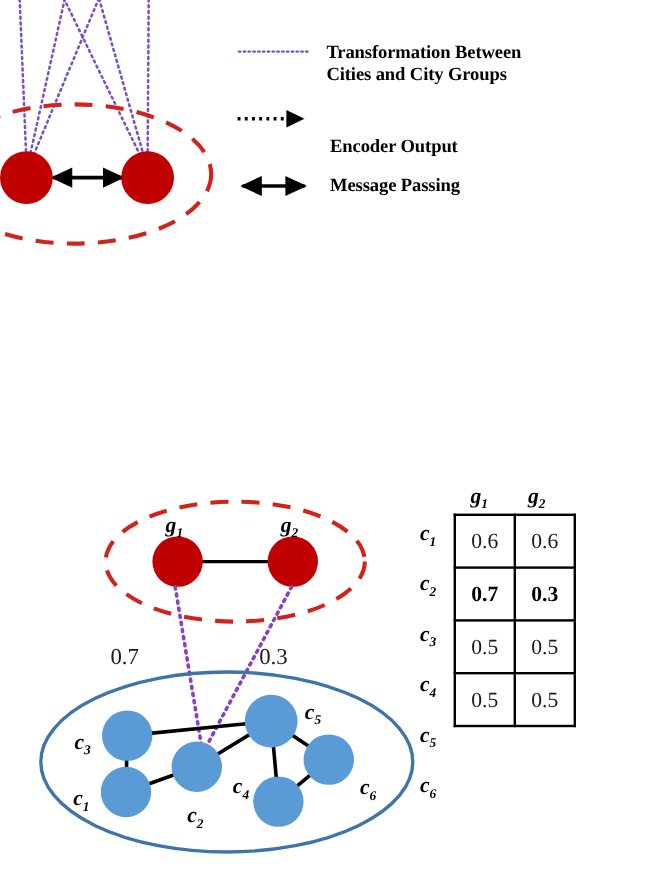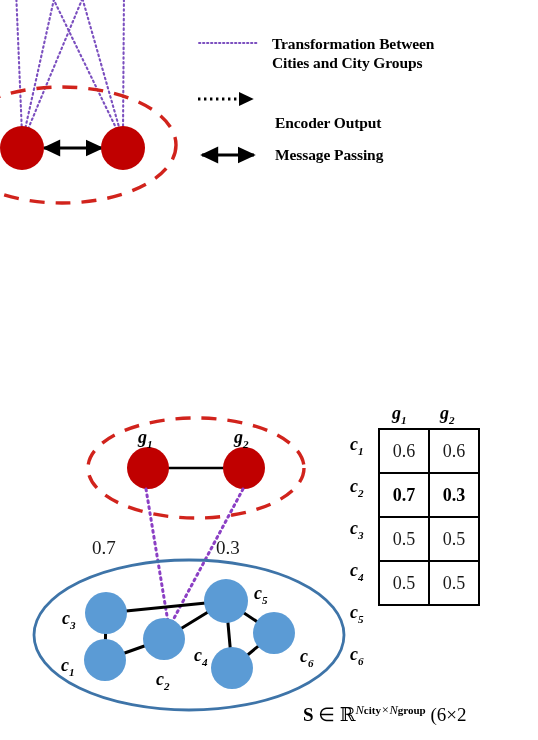--- a/index.html
+++ b/index.html
@@ -289,20 +289,14 @@
         <td>0.5</td>
         <td>0.5</td>
       </tr>
       <tr>
         <td>0.5</td>
         <td>0.5</td>
       </tr>
     </tbody>
   </table>
 
-  <div id="matrix-formula">
-    <span class="bb">S</span>
-    <span>∈</span>
-    <span class="blackboard">ℝ</span><sup><span>N</span><span class="rm">city</span><span>×</span><span>N</span><span class="rm">group</span></sup>
-    <span>(6×2</span>
-  </div>
 
 </div>
 
 </body></html>

